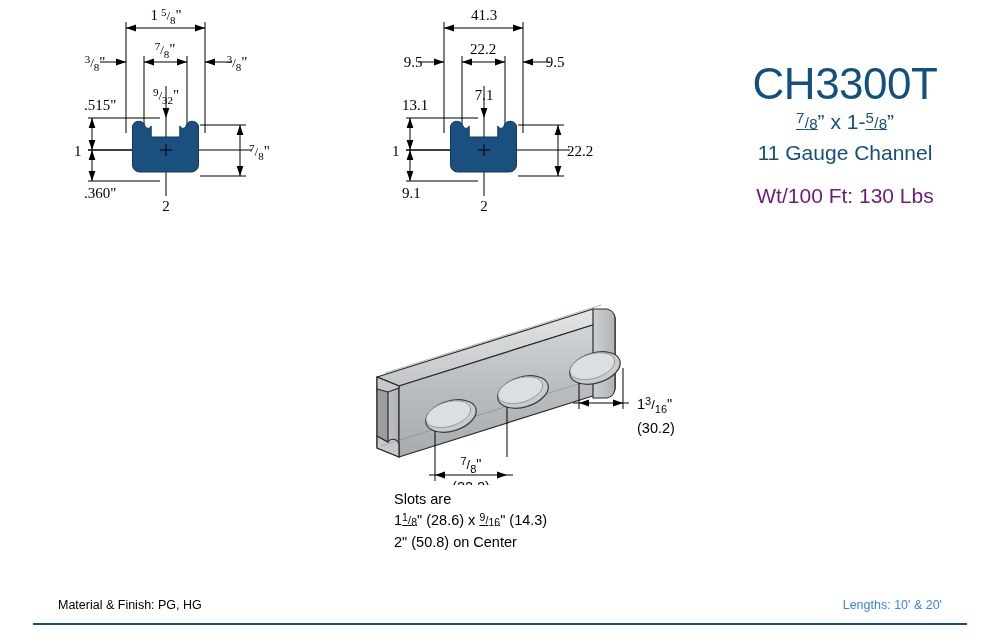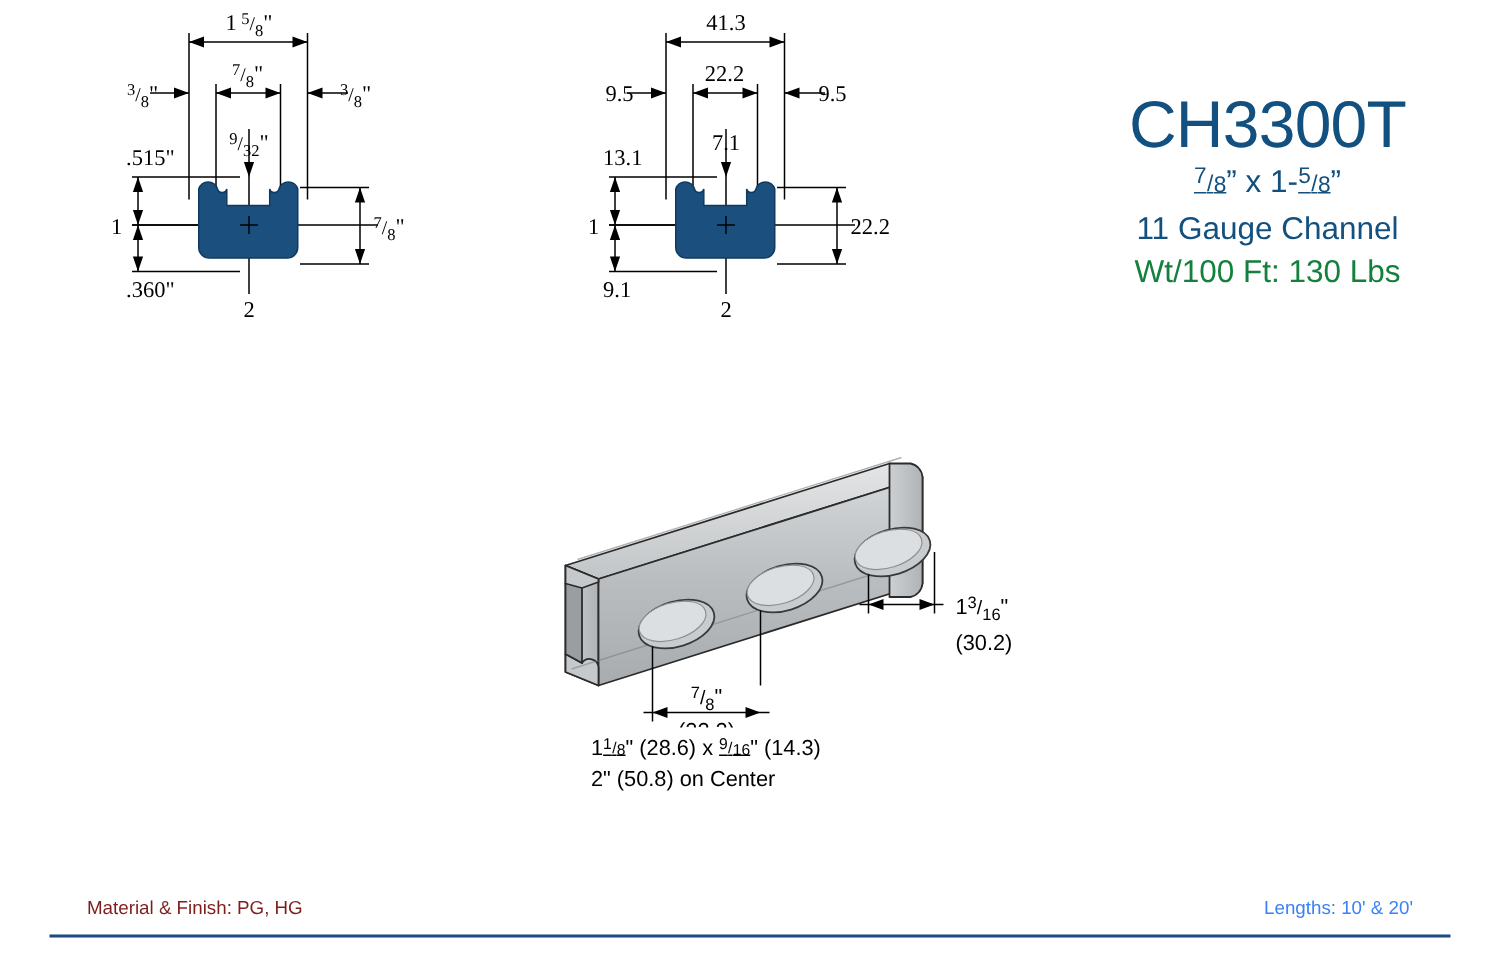--- a/index.html
+++ b/index.html
@@ -7,35 +7,35 @@
        font-family:"Liberation Sans",sans-serif;color:#000;}
   .page{position:absolute;inset:0;}
   svg{display:block;}
   .abs{position:absolute;}
 
   
   #title-block{position:absolute;left:700px;top:62px;width:290px;text-align:center;}
   #part-number{font-size:44px;font-weight:normal;color:#12507f;letter-spacing:-0.5px;line-height:1.02;}
   #part-size{font-size:21px;color:#12507f;margin-top:3px;line-height:1.1;}
   #gauge-line{font-size:21px;color:#12507f;margin-top:8px;line-height:1.1;}
-  #weight-line{font-size:21px;color:#15803d;margin-top:6px;line-height:1.1;}
+  #weight-line{font-size:21px;color:#701a75;margin-top:20px;line-height:1.1;}
 
   .frac{display:inline-block;font-size:0.72em;position:relative;top:-0.08em;text-decoration:underline;}
   .frac .n{position:relative;top:-0.30em;}
   .frac .d{position:relative;top:0.12em;}
   .frac .sl{padding:0 0.02em;}
 
   
   #slot-notes{position:absolute;left:394px;top:489px;font-size:14.5px;
               line-height:1.47;color:#000;white-space:nowrap;}
 
   
   #footer-rule{position:absolute;left:33px;top:623px;width:934px;height:0;
                border-top:2.2px solid #1a4a86;}
-  #footer-left{position:absolute;left:58px;top:598px;font-size:12.5px;color:#7f1d1d;}
+  #footer-left{position:absolute;left:58px;top:598px;font-size:12.5px;color:#000000;}
   #footer-right{position:absolute;right:58px;top:598px;font-size:12.5px;color:#3b82f6;}
 
   
   .dimtxt{font-family:"Liberation Serif",serif;font-size:15px;fill:#000;}
   .isotxt{font-family:"Liberation Sans",sans-serif;font-size:14.5px;fill:#000;}
 </style>
 </head>
 <body>
 
 <div class="page">
@@ -290,20 +290,21 @@
   <div id="title-block">
     <div id="part-number">CH3300T</div>
     <div id="part-size">
       <span class="frac"><span class="n">7</span><span class="sl">/</span><span class="d">8</span></span><span>” x </span><span>1-</span><span class="frac"><span class="n">5</span><span class="sl">/</span><span class="d">8</span></span><span>”</span>
     </div>
     <div id="gauge-line">11 Gauge Channel</div>
     <div id="weight-line">Wt/100 Ft: 130 Lbs</div>
   </div>
 
   <div id="slot-notes">
+    <div>Slots are</div>
     <div><span>1</span><span class="frac"><span class="n">1</span><span class="sl">/</span><span class="d">8</span></span><span>" (28.6) x </span><span class="frac"><span class="n">9</span><span class="sl">/</span><span class="d">16</span></span><span>" (14.3)</span>
     </div>
     <div>2" (50.8) on Center</div>
   </div>
 
   <div id="footer-left">Material &amp; Finish: PG, HG</div>
   <div id="footer-right">Lengths: 10' &amp; 20'</div>
   <div id="footer-rule"></div>
 
 </div>

